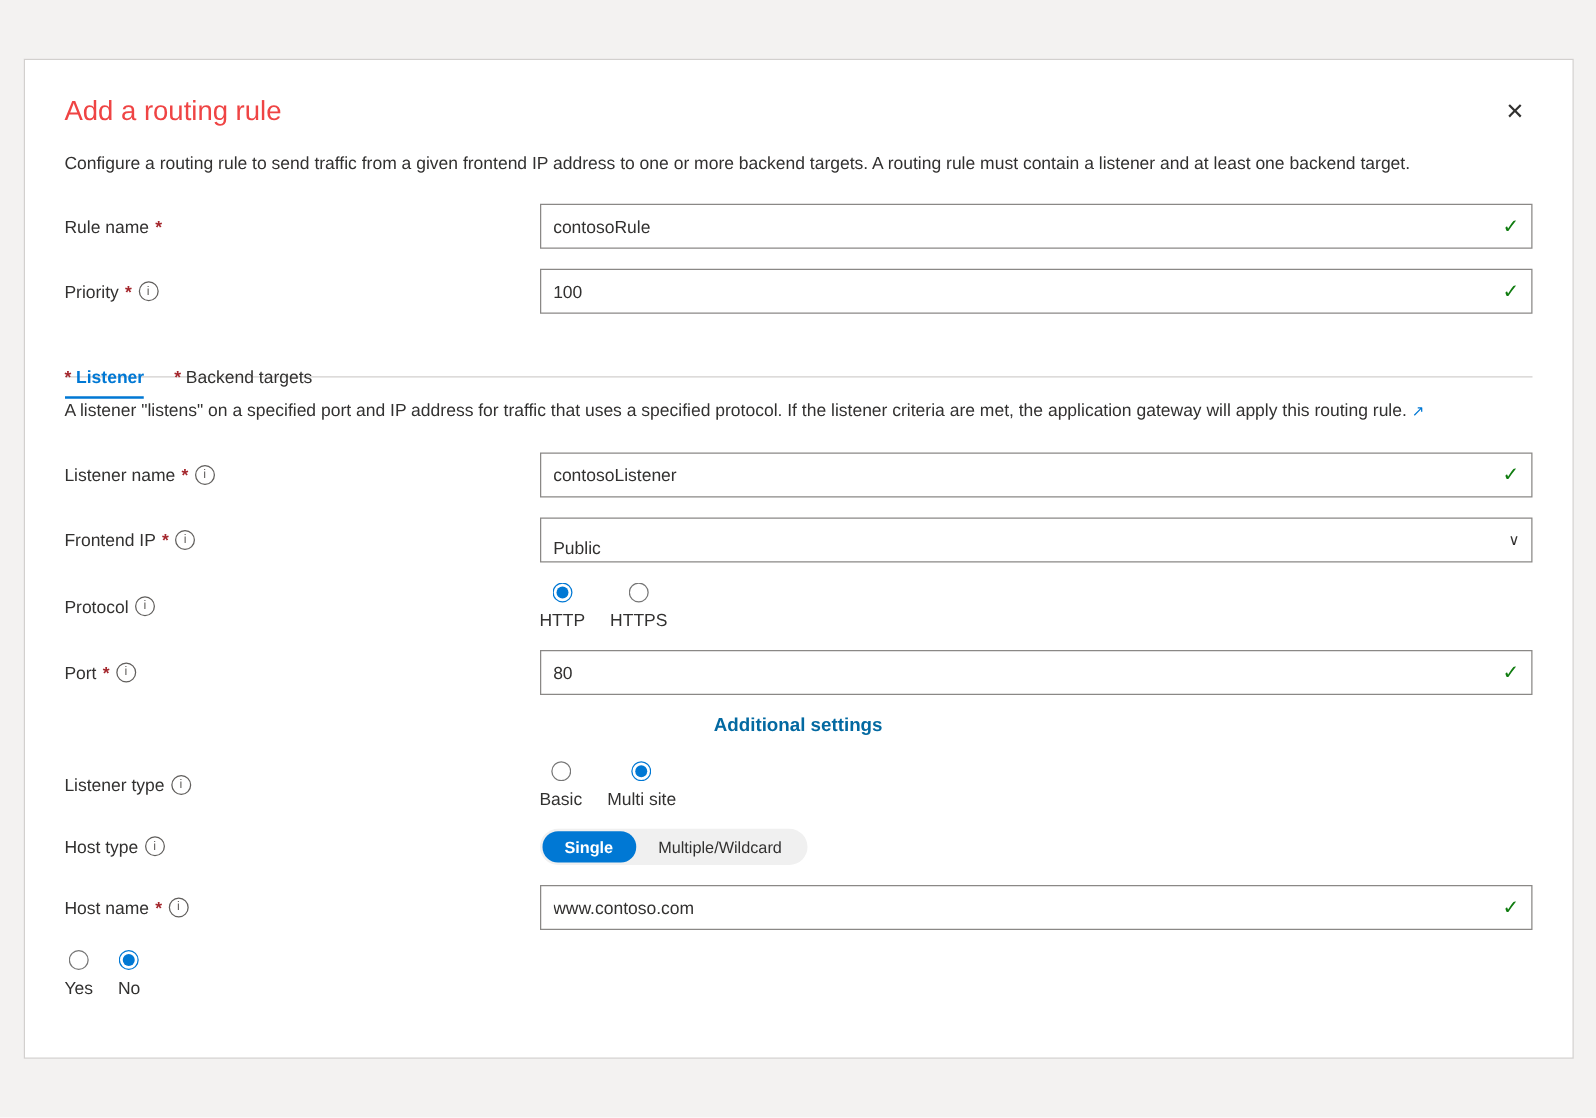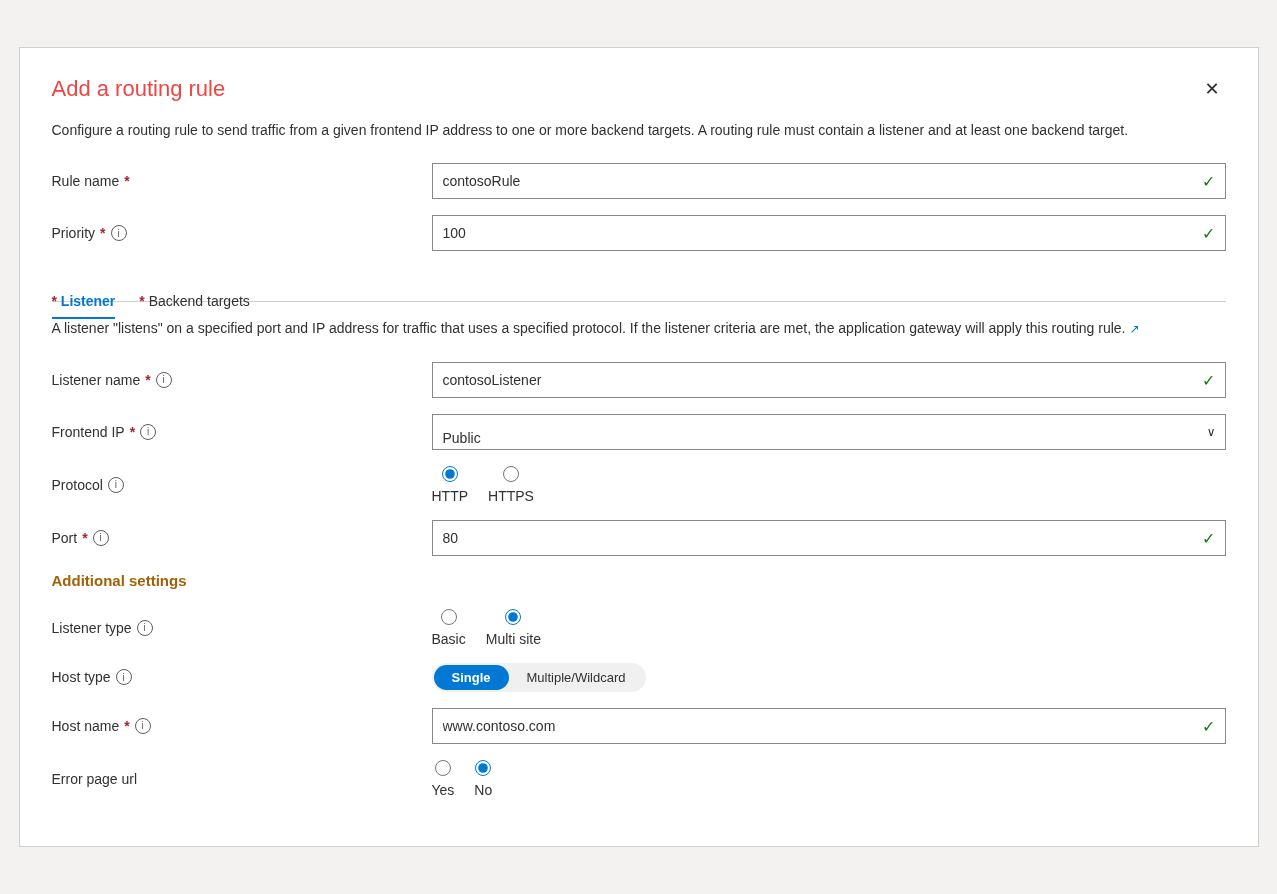--- a/index.html
+++ b/index.html
@@ -127,23 +127,24 @@
       color: #323130;
     }
     .external-link {
       color: #0078d4;
       text-decoration: none;
       font-size: 12px;
     }
     .section-label {
       font-size: 15px;
       font-weight: 700;
-      color: #a16207;
+      color: #0369a1;
       margin-bottom: 20px;
       margin-top: 4px;
+      text-align: center;
     }
     .select-wrapper {
       flex: 1;
       position: relative;
     }
     .select-wrapper select {
       width: 100%;
       height: 36px;
       border: 1px solid #8a8886;
       padding: 12px 36px 0 10px;
@@ -347,23 +348,20 @@
         <span class="required-star">*</span>
         <span class="info-icon">i</span>
       </div>
       <div class="input-wrapper">
         <input type="text" value="www.contoso.com" style="">
         <span class="check-icon">✓</span>
       </div>
     </div>
 
     <div class="form-row">
-      <div class="form-label">
-        <span>Error page url</span>
-      </div>
       <div class="radio-group">
         <label class="radio-option">
           <input type="radio" name="error_page" value="Yes" style="">
           <span>Yes</span>
         </label>
         <label class="radio-option">
           <input type="radio" name="error_page" value="No" checked="" style="">
           <span>No</span>
         </label>
       </div>

